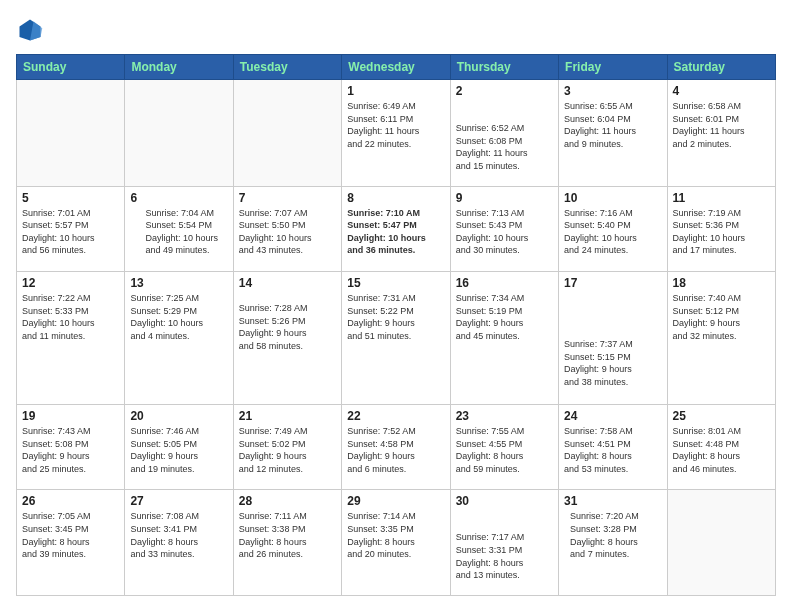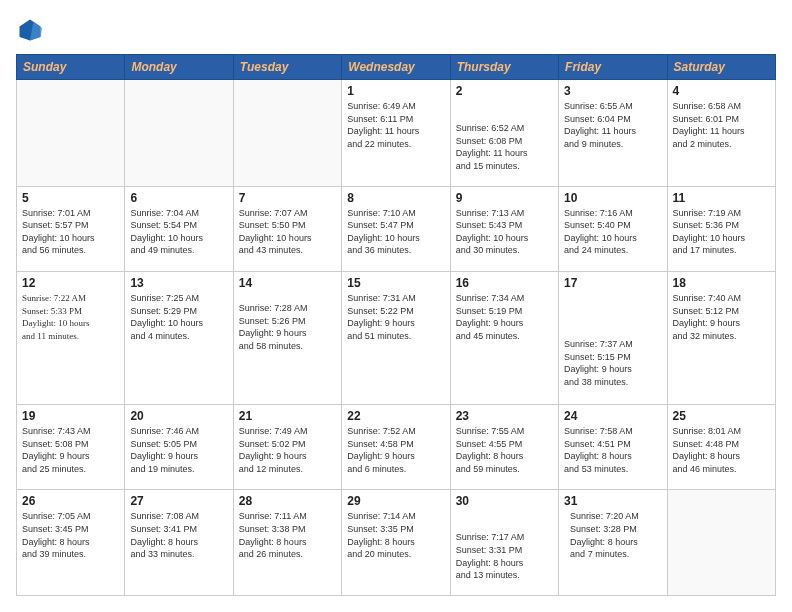--- a/index.html
+++ b/index.html
@@ -53,27 +53,26 @@
     }
     .calendar {
       flex: 1;
       border: 1px solid #ccc;
       border-collapse: collapse;
       width: 100%;
       table-layout: fixed;
     }
     .calendar th {
       background-color: #2a5fa8;
-      color: #fdba74;
+      color: #86efac;
       text-align: left;
       padding: 5px 6px;
       font-size: 12px;
       font-weight: bold;
       border: 1px solid #1e4d8c;
-      font-style: italic;
     }
     .calendar td {
       border: 1px solid #ccc;
       vertical-align: top;
       padding: 4px 5px;
       font-size: 9.5px;
       color: #333;
       background: #fff;
       height: 80px;
     }
@@ -166,35 +165,35 @@
         <tr class="week-row">
           <td>
             <span class="day-number">5</span>
             <div class="day-info" style="white-space: pre-line;">Sunrise: 7:01 AM
 Sunset: 5:57 PM
 Daylight: 10 hours
 and 56 minutes.</div>
           </td>
           <td>
             <span class="day-number">6</span>
-            <div class="day-info" style="white-space: pre-line;">Sunrise: 7:04 AM
+            <div class="day-info" style="white-space: pre-line; margin-left: 15px;">Sunrise: 7:04 AM
 Sunset: 5:54 PM
 Daylight: 10 hours
 and 49 minutes.</div>
           </td>
           <td>
             <span class="day-number">7</span>
             <div class="day-info" style="white-space: pre-line;">Sunrise: 7:07 AM
 Sunset: 5:50 PM
 Daylight: 10 hours
 and 43 minutes.</div>
           </td>
           <td>
             <span class="day-number">8</span>
-            <div class="day-info" style="white-space: pre-line;">Sunrise: 7:10 AM
+            <div class="day-info" style="white-space: pre-line; font-weight: bold;">Sunrise: 7:10 AM
 Sunset: 5:47 PM
 Daylight: 10 hours
 and 36 minutes.</div>
           </td>
           <td>
             <span class="day-number">9</span>
             <div class="day-info" style="white-space: pre-line;">Sunrise: 7:13 AM
 Sunset: 5:43 PM
 Daylight: 10 hours
 and 30 minutes.</div>
@@ -210,21 +209,21 @@
             <span class="day-number">11</span>
             <div class="day-info" style="white-space: pre-line;">Sunrise: 7:19 AM
 Sunset: 5:36 PM
 Daylight: 10 hours
 and 17 minutes.</div>
           </td>
         </tr>
         <tr class="week-row">
           <td>
             <span class="day-number">12</span>
-            <div class="day-info" style="white-space: pre-line; font-family: Liberation Serif, serif;">Sunrise: 7:22 AM
+            <div class="day-info" style="white-space: pre-line;">Sunrise: 7:22 AM
 Sunset: 5:33 PM
 Daylight: 10 hours
 and 11 minutes.</div>
           </td>
           <td>
             <span class="day-number">13</span>
             <div class="day-info" style="white-space: pre-line;">Sunrise: 7:25 AM
 Sunset: 5:29 PM
 Daylight: 10 hours
 and 4 minutes.</div>

